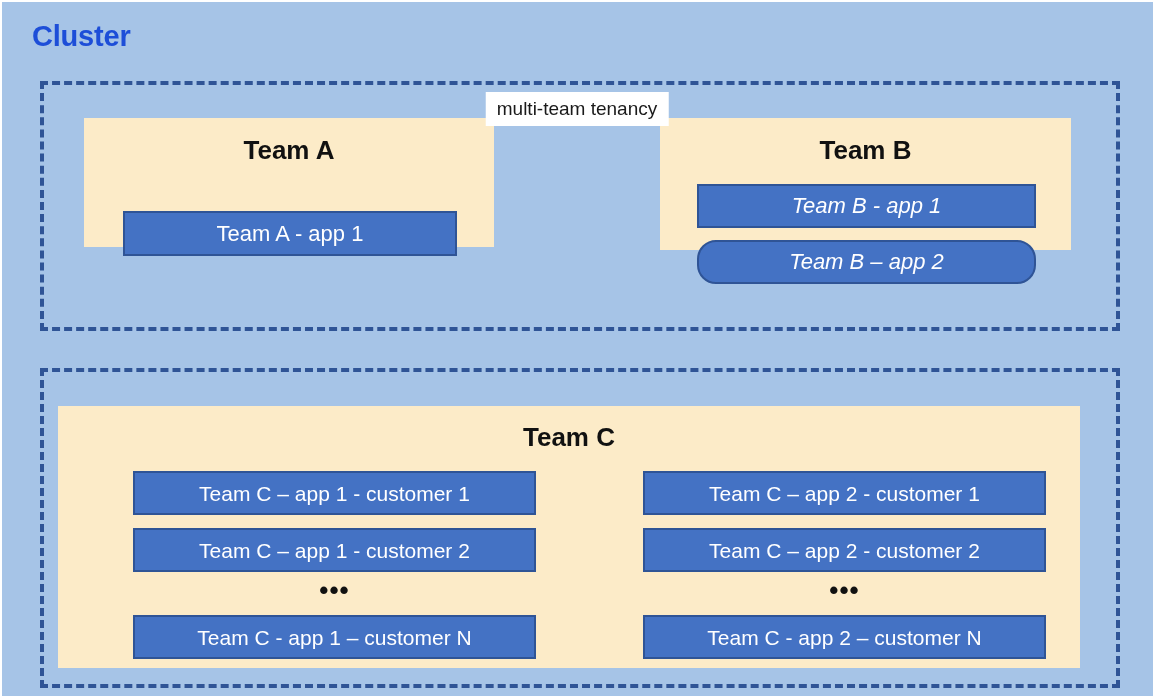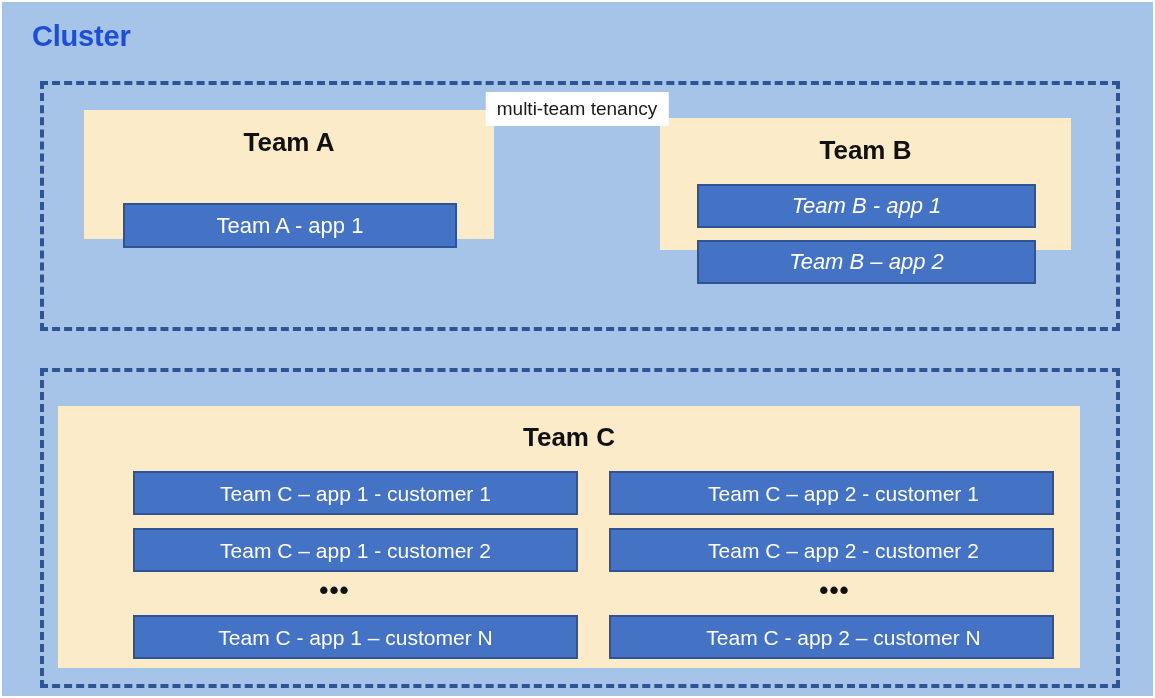--- a/index.html
+++ b/index.html
@@ -67,21 +67,21 @@
   #label-team     { left: 575px; top: 79px; margin-top: 28px; }
   #label-customer { left: 575px; top: 366px; }
 
   
   .team-panel {
     position: absolute;
     box-sizing: border-box;
     background: #FCEBC8;
     border: 1px solid #FCEBC8;
   }
-  #team-a { left: 82px;  top: 108px; width: 410px; height: 129px; }
+  #team-a { left: 82px;  top: 116px; width: 410px; height: 129px; }
   #team-b { left: 658px; top: 116px; width: 411px; height: 132px; }
   #team-c { left: 56px;  top: 404px; width: 1022px; height: 262px; }
 
   .team-heading {
     position: absolute;
     left: 0;
     right: 0;
     text-align: center;
     font-size: 26px;
     font-weight: bold;
@@ -108,26 +108,26 @@
     line-height: 1;
   }
 
   
   #team-a .app-box { left: 38px; width: 334px; height: 45px; }
   #app-a1 { top: 92px; }
 
   
   #team-b .app-box { left: 36px; width: 339px; height: 44px; font-style: italic; }
   #app-b1 { top: 65px; }
-  #app-b2 { top: 121px; }
+  #app-b2 { top: 121px; border-radius: 19px; }
 
   
-  #team-c .app-box { width: 445px; height: 44px; font-size: 21px; }
+  #team-c .app-box { width: 403px; height: 44px; font-size: 21px; }
   .col-left  { left: 74px; }
-  .col-right { left: 550px; padding-left: 24px; }
+  .col-right { left: 584px; }
   .row-1 { top: 64px; }
   .row-2 { top: 121px; }
   .row-n { top: 208px; }
 
   .ellipsis {
     position: absolute;
     width: 403px;
     height: 24px;
     font-size: 26px;
     font-weight: bold;

